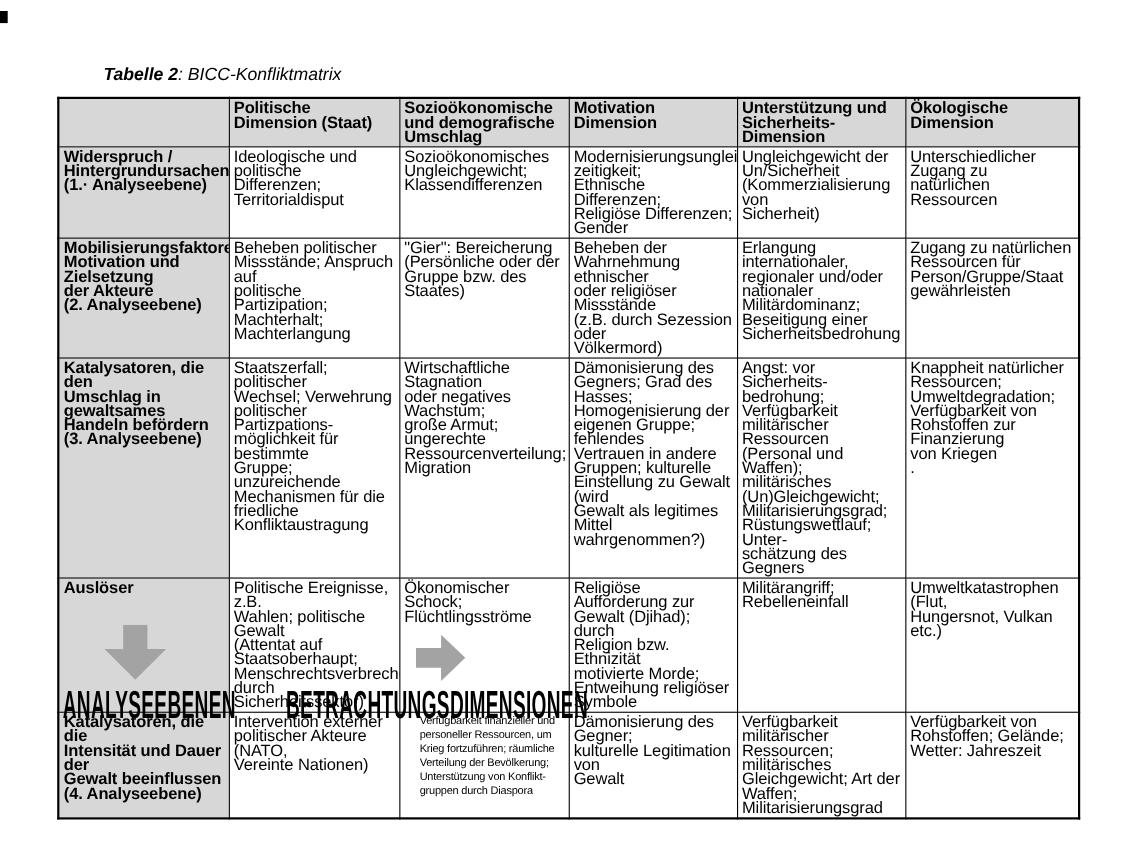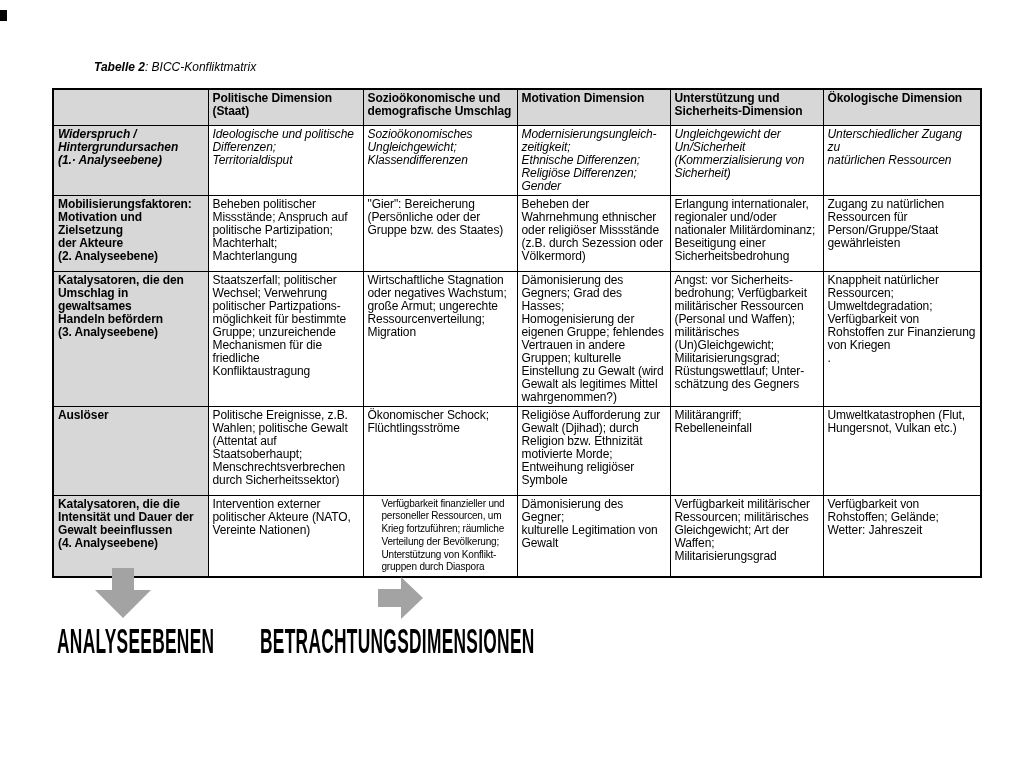--- a/index.html
+++ b/index.html
@@ -2,50 +2,50 @@
 <html><head>
 <meta charset="utf-8">
 <style>
   html,body{margin:0;padding:0;background:#fff;}
   body{
     width:1024px;height:768px;position:relative;overflow:hidden;
     font-family:"Liberation Sans",sans-serif;color:#000;
     --header-fill:#d7d7d7;--border:#000000;--arrow:#a3a3a3;
   }
   .margin-mark{position:absolute;left:0;top:10px;width:7px;height:11px;background:#000;}
-  .caption{position:absolute;left:94px;top:60px;font-size:12px;font-style:italic;}
+  .caption{position:absolute;left:94px;top:60px;font-size:16px;font-style:italic;}
   .caption .cap-bold{font-weight:bold;}
   table.matrix{
     position:absolute;left:52px;top:88px;width:928px;
     border-collapse:collapse;table-layout:fixed;
     border:2px solid var(--border);
   }
   table.matrix th,table.matrix td{
     border:1px solid var(--border);
     vertical-align:top;text-align:left;
     padding:2px 3px 2px 4px;
-    font-size:12px;line-height:13px;
+    font-size:15px;line-height:13px;
     overflow:hidden;
   }
   thead th{
     background:var(--header-fill);
     font-weight:bold;line-height:17px;padding-top:3px;
     letter-spacing:-0.1px;white-space:normal;
   }
   th.corner,th.rowlabel{
     background:var(--header-fill);
     border-right:2px solid var(--border);
   }
   th.rowlabel{
     font-weight:bold;white-space:pre-line;
     padding-top:8px;line-height:13.5px;letter-spacing:-0.1px;
   }
   tbody td{white-space:pre-line;letter-spacing:-0.1px;margin-left:31px;}
   tr.hrow{height:36px;}
-  tr.r0{height:63px;font-style:italic;}
+  tr.r0{height:63px;}
   tr.r1{height:76px;}
   tr.r2{height:118px;}
   tr.r3{height:89px;}
   tr.r4{height:69px;}
   tr.r4 td:nth-child(3){font-size:10px;letter-spacing:-0.2px;line-height:12.8px;padding-left:18px;}
   .arrow{position:absolute;color:var(--arrow);}
   .arrow-down{left:95px;top:568px;width:56px;height:50px;}
   .arrow-right{left:378px;top:577px;width:45px;height:42px;}
   .stamp{
     position:absolute;top:623px;

